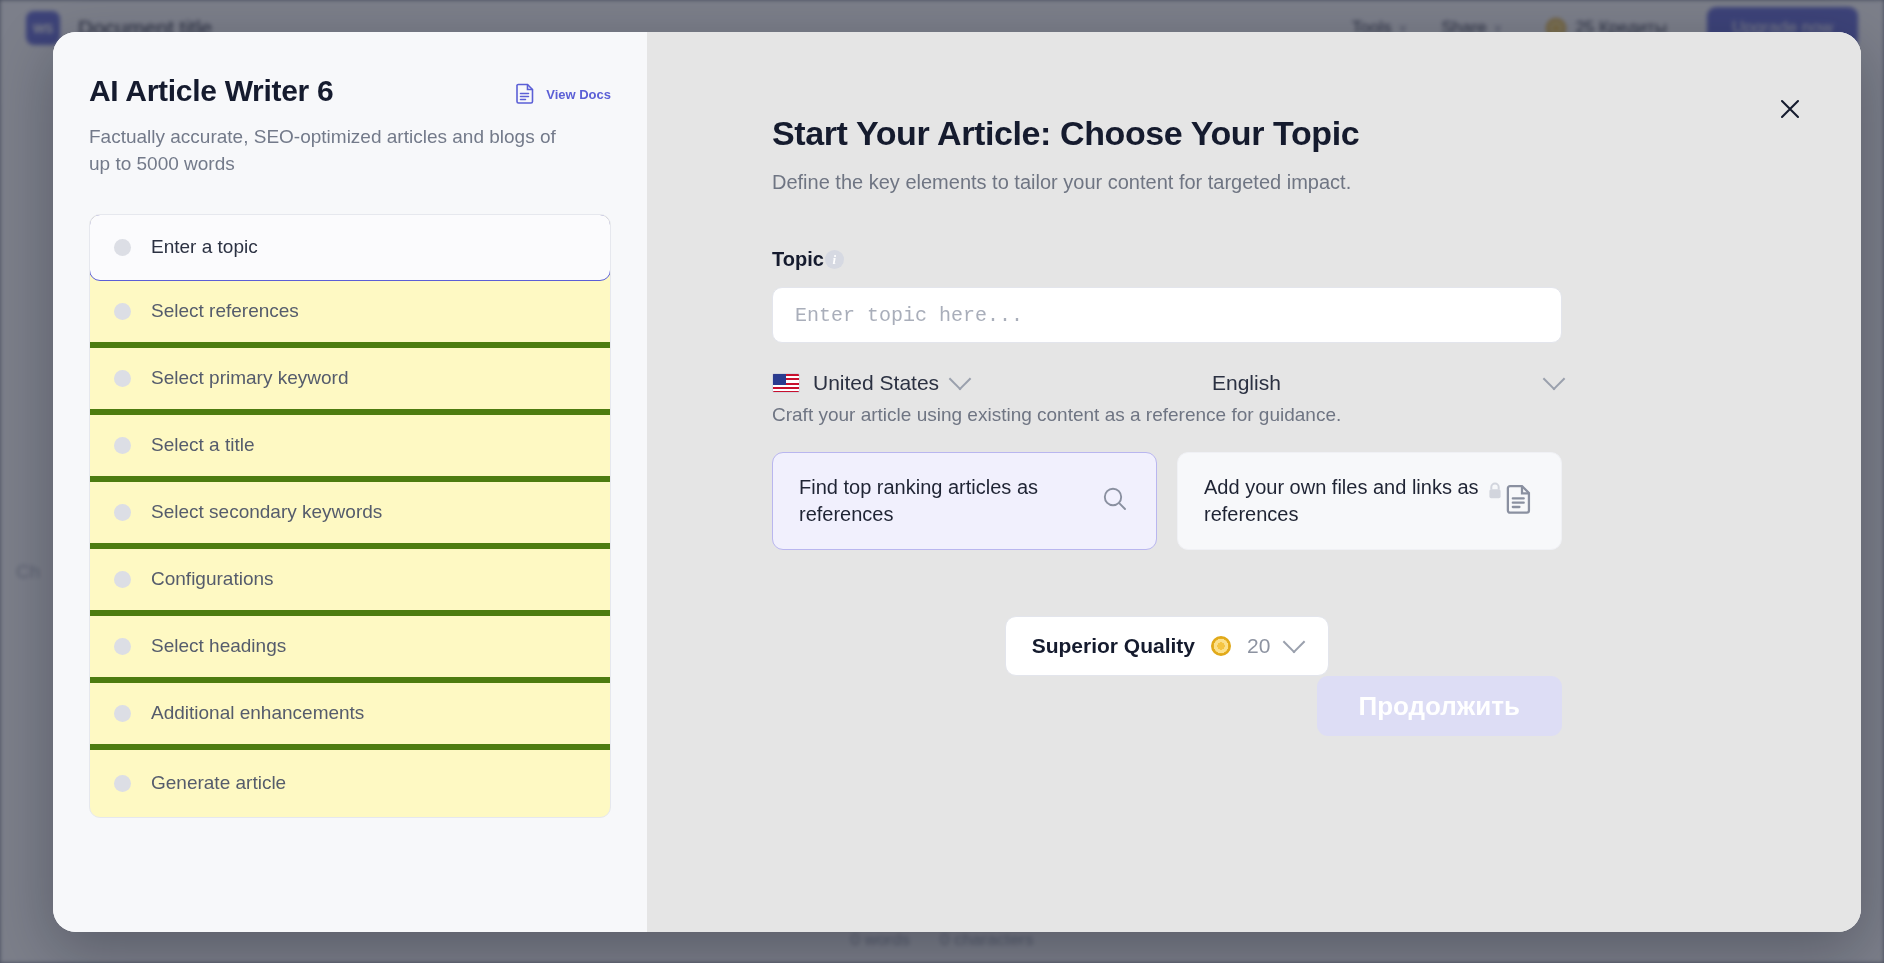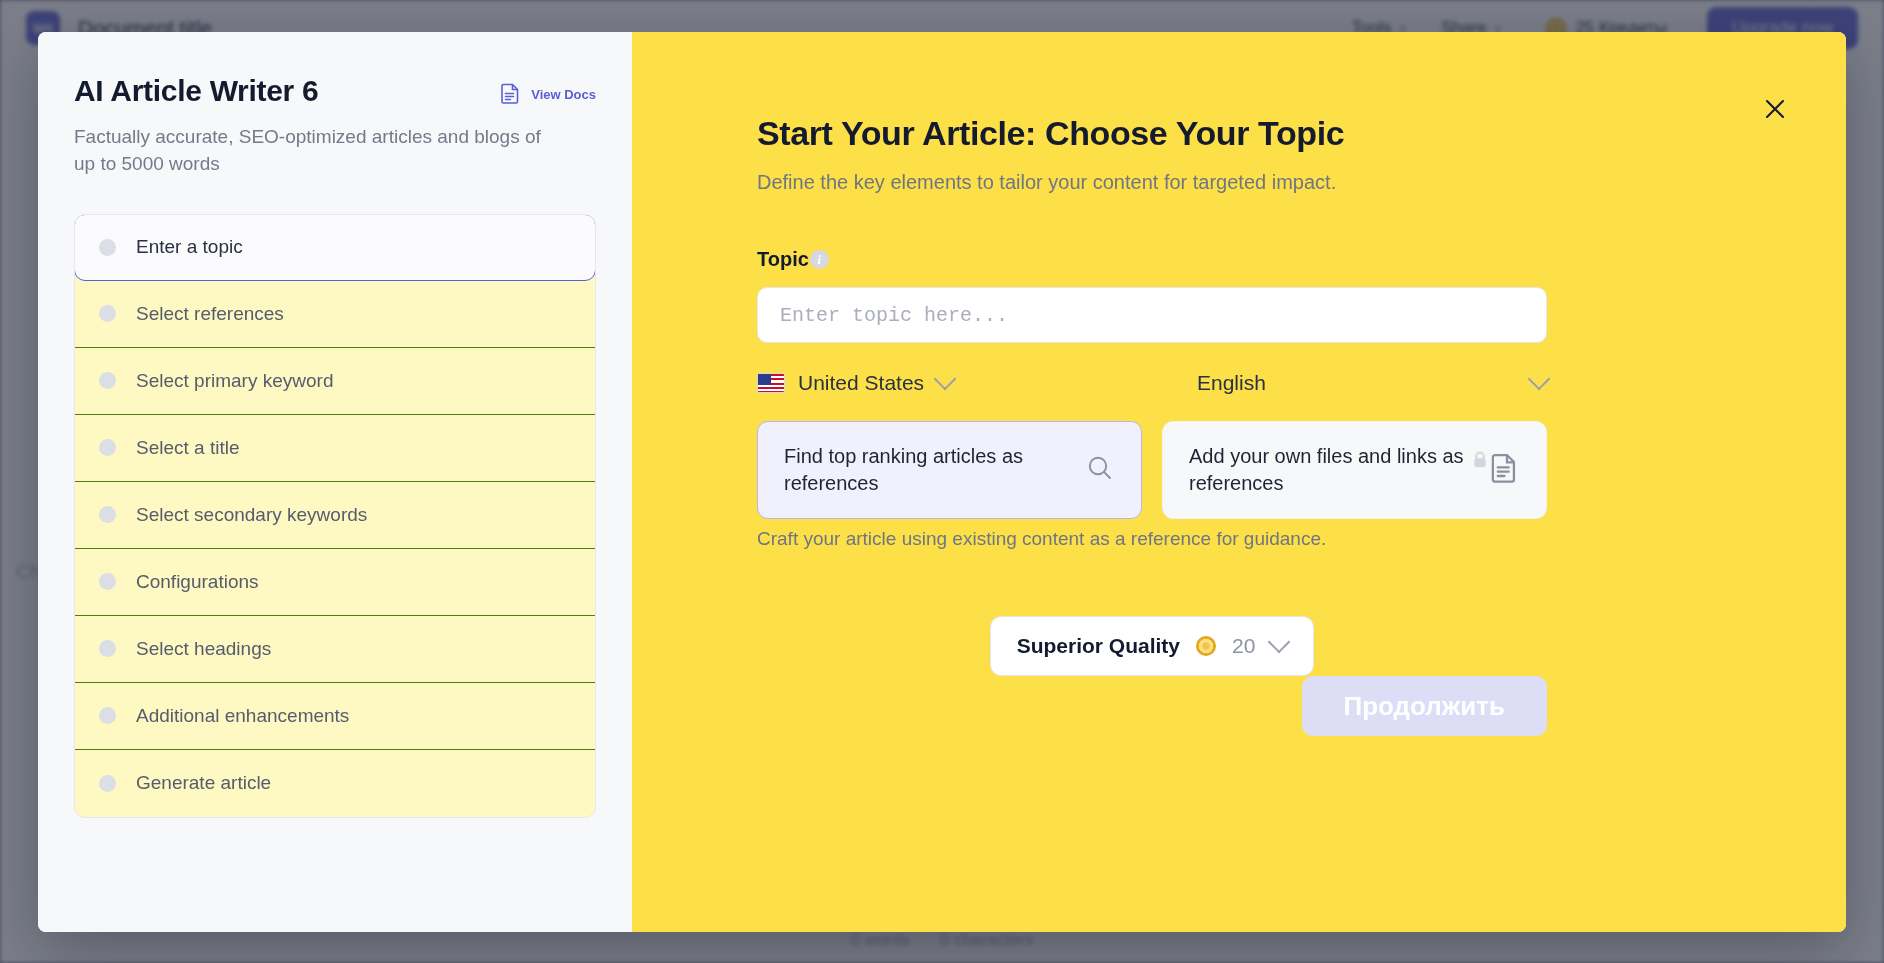--- a/index.html
+++ b/index.html
@@ -66,24 +66,24 @@
 
   
   #overlay {
     position: absolute; inset: 0;
     background: rgba(43, 49, 66, 0.62);
   }
 
   
   #modal {
     position: absolute;
-    left: 38px; top: 32px;
+    left: 53px; top: 32px;
     width: 1808px; height: 900px;
     background: #ffffff;
-    border-radius: 8px;
+    border-radius: 23px;
     overflow: hidden;
     display: flex;
     box-shadow: 0 18px 60px rgba(10,14,28,.30);
   }
 
   
   #left-panel {
     width: 594px; flex: 0 0 594px;
     background: #f7f8fa;
     padding: 42px 36px 0 36px;
@@ -108,42 +108,42 @@
   #steps {
     margin-top: 36px;
     border: 1px solid #e6e8ee;
     border-radius: 11px;
     background: #fef9c3;
     overflow: hidden;
   }
   .step {
     display: flex; align-items: center; gap: 20px;
     height: 67px; padding: 0 24px;
-    border-bottom: 1px solid #4d7c0f;
+    border-bottom: 6px solid #4d7c0f;
     cursor: pointer;
     position: relative;
   }
   .step:last-child { border-bottom: none; }
   .step .dot {
     width: 17px; height: 17px; border-radius: 50%;
     background: #dcdee5; flex: 0 0 17px;
   }
   .step .step-label { font-size: 19px; color: #555c6c; }
   .step.active {
     border: 1.5px solid #5b5fd6;
     border-radius: 11px;
     background: #fbfbfd;
     margin: -1px -1px 0 -1px;
     z-index: 2;
   }
   .step.active .step-label { color: #2b3142; }
 
   
   #right-panel {
-    flex: 1; background: #fde047;
+    flex: 1; background: #e5e5e5;
     position: relative;
     padding: 82px 16px 0 0;
   }
   #close-btn {
     position: absolute; top: 60px; right: 54px;
     width: 34px; height: 34px;
     display: flex; align-items: center; justify-content: center;
     cursor: pointer; color: #151b2e;
   }
   #rp-inner { padding-left: 125px; padding-right: 125px; max-width: 1040px; }
@@ -357,20 +357,22 @@
         <div class="locale-select">
           <span class="flag"></span>
           <span>United States</span>
           <span class="chev"></span>
         </div>
         <div id="lang-select">
           <span>English</span>
           <span class="chev"></span>
         </div>
       </div>
+
+      <div id="ref-sub">Craft your article using existing content as a reference for guidance.</div>
 
       <div id="ref-cards">
         <div class="ref-card selected">
           <span class="rc-text">Find top ranking articles as references</span>
           <span class="rc-icons">
             <span>
               <svg width="30" height="30" viewBox="0 0 30 30" fill="none">
                 <circle cx="13" cy="13" r="8.2" stroke="#8a90a0" stroke-width="1.9"></circle>
                 <path d="M19.2 19.2 L25 25" stroke="#8a90a0" stroke-width="1.9" stroke-linecap="round"></path>
               </svg>
@@ -390,22 +392,20 @@
               <svg width="30" height="32" viewBox="0 0 22 24" fill="none">
                 <path d="M3.5 2.3h9l5.2 5.2V20.7a1.6 1.6 0 0 1-1.6 1.6H3.5a1.6 1.6 0 0 1-1.6-1.6V3.9A1.6 1.6 0 0 1 3.5 2.3z" stroke="#8a90a0" stroke-width="1.7" fill="none"></path>
                 <path d="M12.5 2.3v5.4h5.2" stroke="#8a90a0" stroke-width="1.7" fill="none"></path>
                 <path d="M5.6 11.6h8.2M5.6 14.8h8.2M5.6 18h5" stroke="#8a90a0" stroke-width="1.7" stroke-linecap="round"></path>
               </svg>
             </span>
           </span>
         </div>
       </div>
 
-      <div id="ref-sub">Craft your article using existing content as a reference for guidance.</div>
-
       <div id="bottom-row">
         <div id="quality-select">
           <span id="quality-label">Superior Quality</span>
           <span class="coin"></span>
           <span id="quality-credits">20</span>
           <span class="chev"></span>
         </div>
         <button id="continue-btn">Продолжить</button>
       </div>
     </div>

